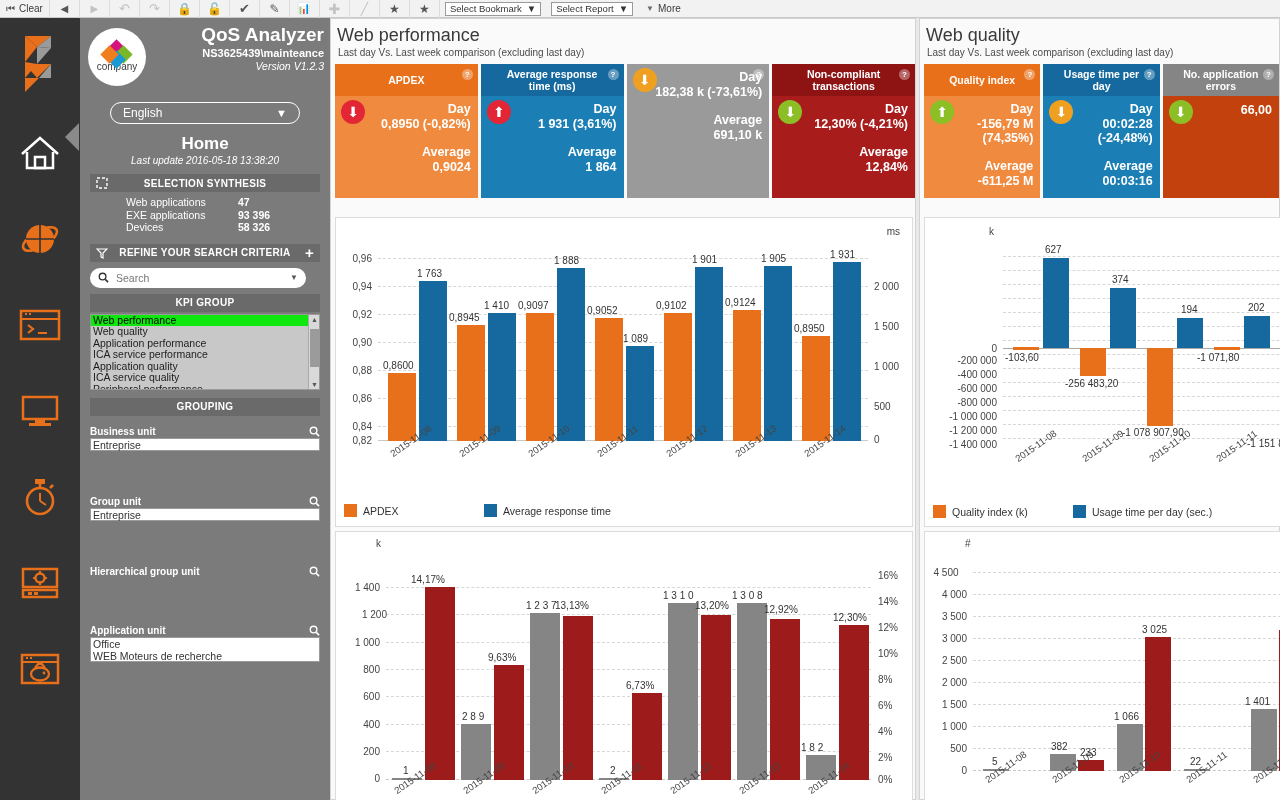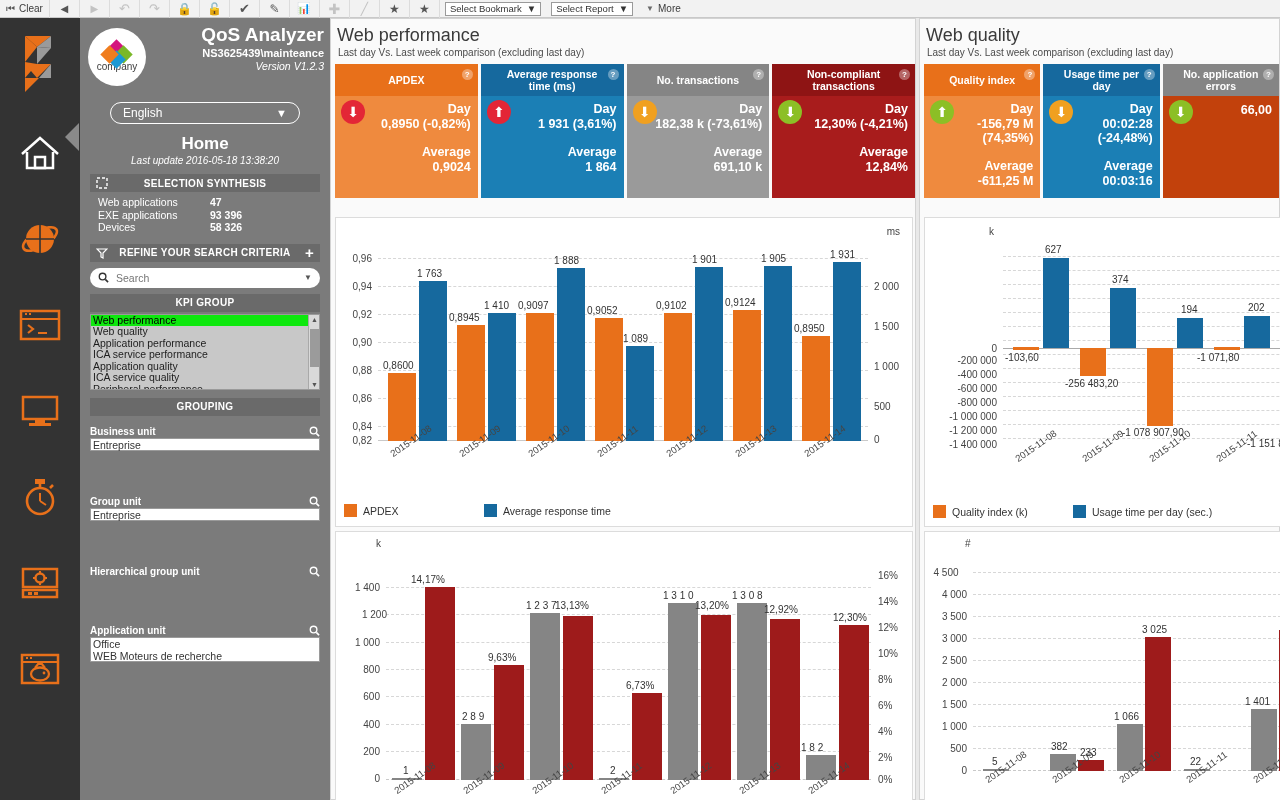--- a/index.html
+++ b/index.html
@@ -95,24 +95,24 @@
   .sect-head {
     margin: 8px 10px 0 10px; height: 18px; background: #6a6a6a;
     display: flex; align-items: center; justify-content: center;
     font-size: 10px; font-weight: bold; color: #fff; letter-spacing: .3px;
     position: relative;
   }
   .sect-head .lead-icon { position: absolute; left: 6px; top: 3px; }
   .sect-head .trail-icon { position: absolute; right: 6px; font-size: 15px; line-height: 1;}
   .kv-table { margin: 4px 10px 0 18px; font-size: 10.5px; }
   .kv-row { display: flex; line-height: 12.5px; }
-  .kv-k { width: 112px; color: #fff; }
+  .kv-k { width: 112px; color: #fff; margin-left: 28px; }
   .kv-v { font-weight: bold; color: #fff; }
   .search-box {
-    margin: 6px 10px 0 10px; height: 20px; background: #fff; border-radius: 10px;
+    margin: 6px 24px 0 10px; height: 20px; background: #fff; border-radius: 10px;
     display: flex; align-items: center; padding: 0 8px; gap: 5px;
   }
   .search-box input {
     border: none; outline: none; flex: 1; font-size: 10.5px;
     font-family: "Liberation Sans", sans-serif; color: #444;
   }
   .kpi-list {
     margin: 2px 10px 0 10px; height: 76px; background: #c8c8c8;
     border: 1px solid #9a9a9a; position: relative; overflow: hidden;
   }
@@ -483,21 +483,20 @@
         <div class="tile-body">
           <div class="arrow-badge" style="background:#e32636">⬆</div>
           <div class="t-lab">Day</div>
           <div class="t-val">1 931 (3,61%)</div>
           <div class="t-avg">Average</div>
           <div class="t-val">1 864</div>
         </div>
       </div>
 
       <div class="tile" style="background:#9a9a9a">
-        <div class="tile-head" style="background:#858585">No. transactions</div>
         <div class="tile-help">?</div>
         <div class="tile-body">
           <div class="arrow-badge" style="background:#f0a020">⬇</div>
           <div class="t-lab">Day</div>
           <div class="t-val">182,38 k (-73,61%)</div>
           <div class="t-avg">Average</div>
           <div class="t-val">691,10 k</div>
         </div>
       </div>
 

